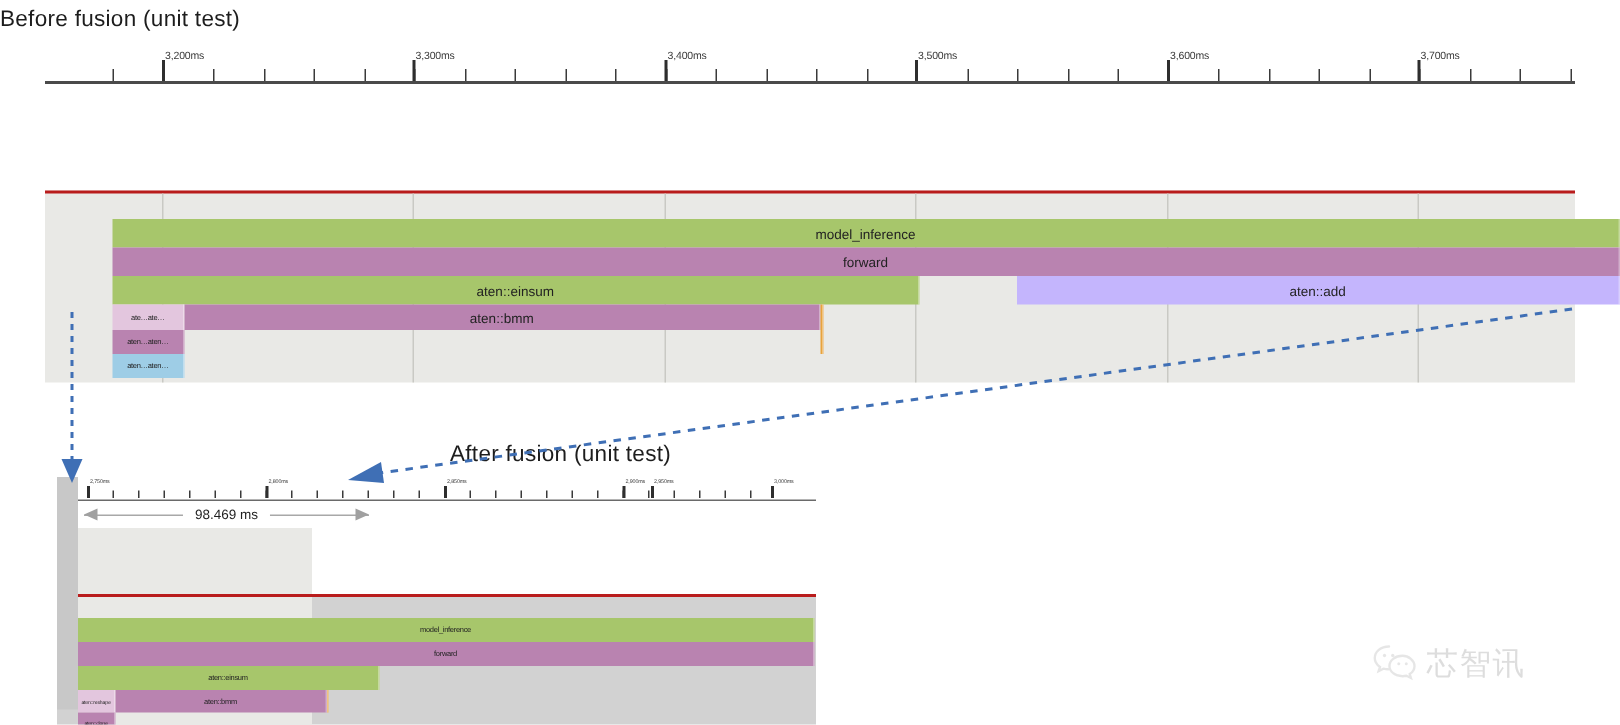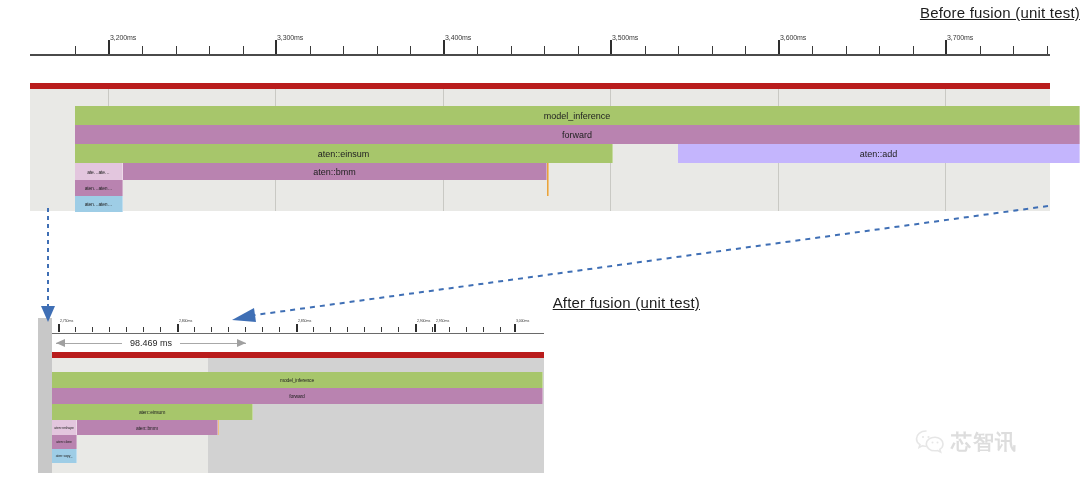--- a/index.html
+++ b/index.html
@@ -12,26 +12,25 @@
     height: 483px;
     position: relative;
     font-family: "Liberation Sans", sans-serif;
     color: #1a1a1a;
     overflow: hidden;
   }
 
   
   .chart-title {
     position: absolute;
-    text-align: right;
+    text-align: left;
     font-size: 15px;
     letter-spacing: .2px;
     color: #1d1d1d;
     white-space: nowrap;
-    text-decoration: underline;
   }
   #title-before { left: 0; top: 4px; width: 1080px; }
   #title-after  { left: 300px; top: 294px; width: 400px; }
 
   
   .trace { position: absolute; }
 
   .ruler {
     position: absolute;
     left: 0; top: 0;
@@ -96,22 +95,23 @@
     transform: translateY(-50%);
     border-left: 11px solid #a0a0a0;
   }
 
   
   .rows {
     position: absolute;
     left: 0;
     width: 100%;
     background: #e9e9e6;
-    border-top: 6px solid #b91c1c;
+    border-top: 2px solid #b91c1c;
     box-sizing: border-box;
+    margin-top: 44px;
   }
   .rows.dim { background: #d2d2d2; }
   .gridline {
     position: absolute;
     top: 0; bottom: 0;
     width: 1px;
     background: #c9c9c4;
   }
   .bar {
     position: absolute;
@@ -138,21 +138,20 @@
     display: flex;
     align-items: center;
     gap: 6px;
     opacity: .5;
   }
   #watermark .wm-text {
     font-size: 21px;
     color: #bdbdbd;
     letter-spacing: 1px;
     font-family: "DejaVu Sans", sans-serif;
-    font-weight: bold;
   }
 </style>
 </head>
 <body>
 
 <div class="chart-title" id="title-before">Before fusion (unit test)</div>
 
 <div class="chart-title" id="title-after">After fusion (unit test)</div>
 
 <div class="trace" id="trace-before" style="left:30px; top:30px; width:1020px; height:182px;">

